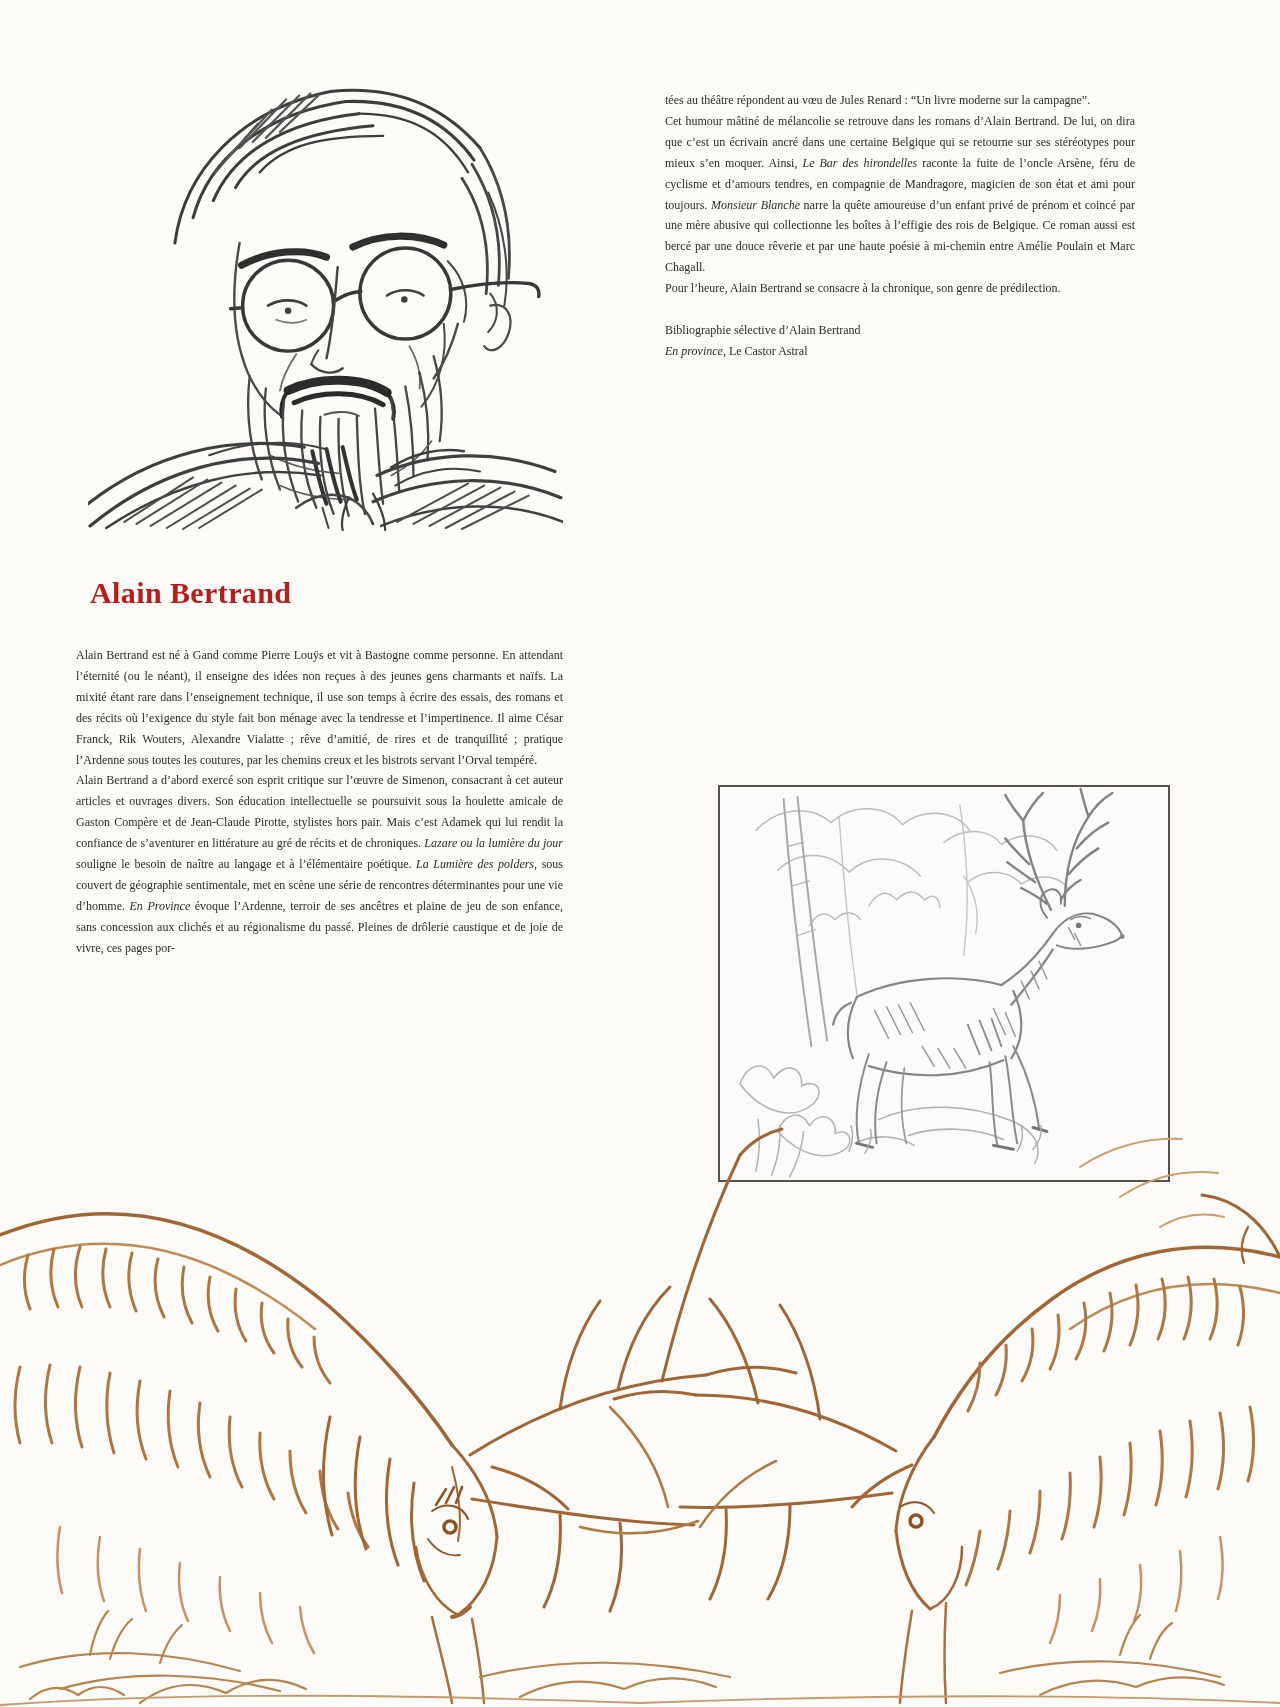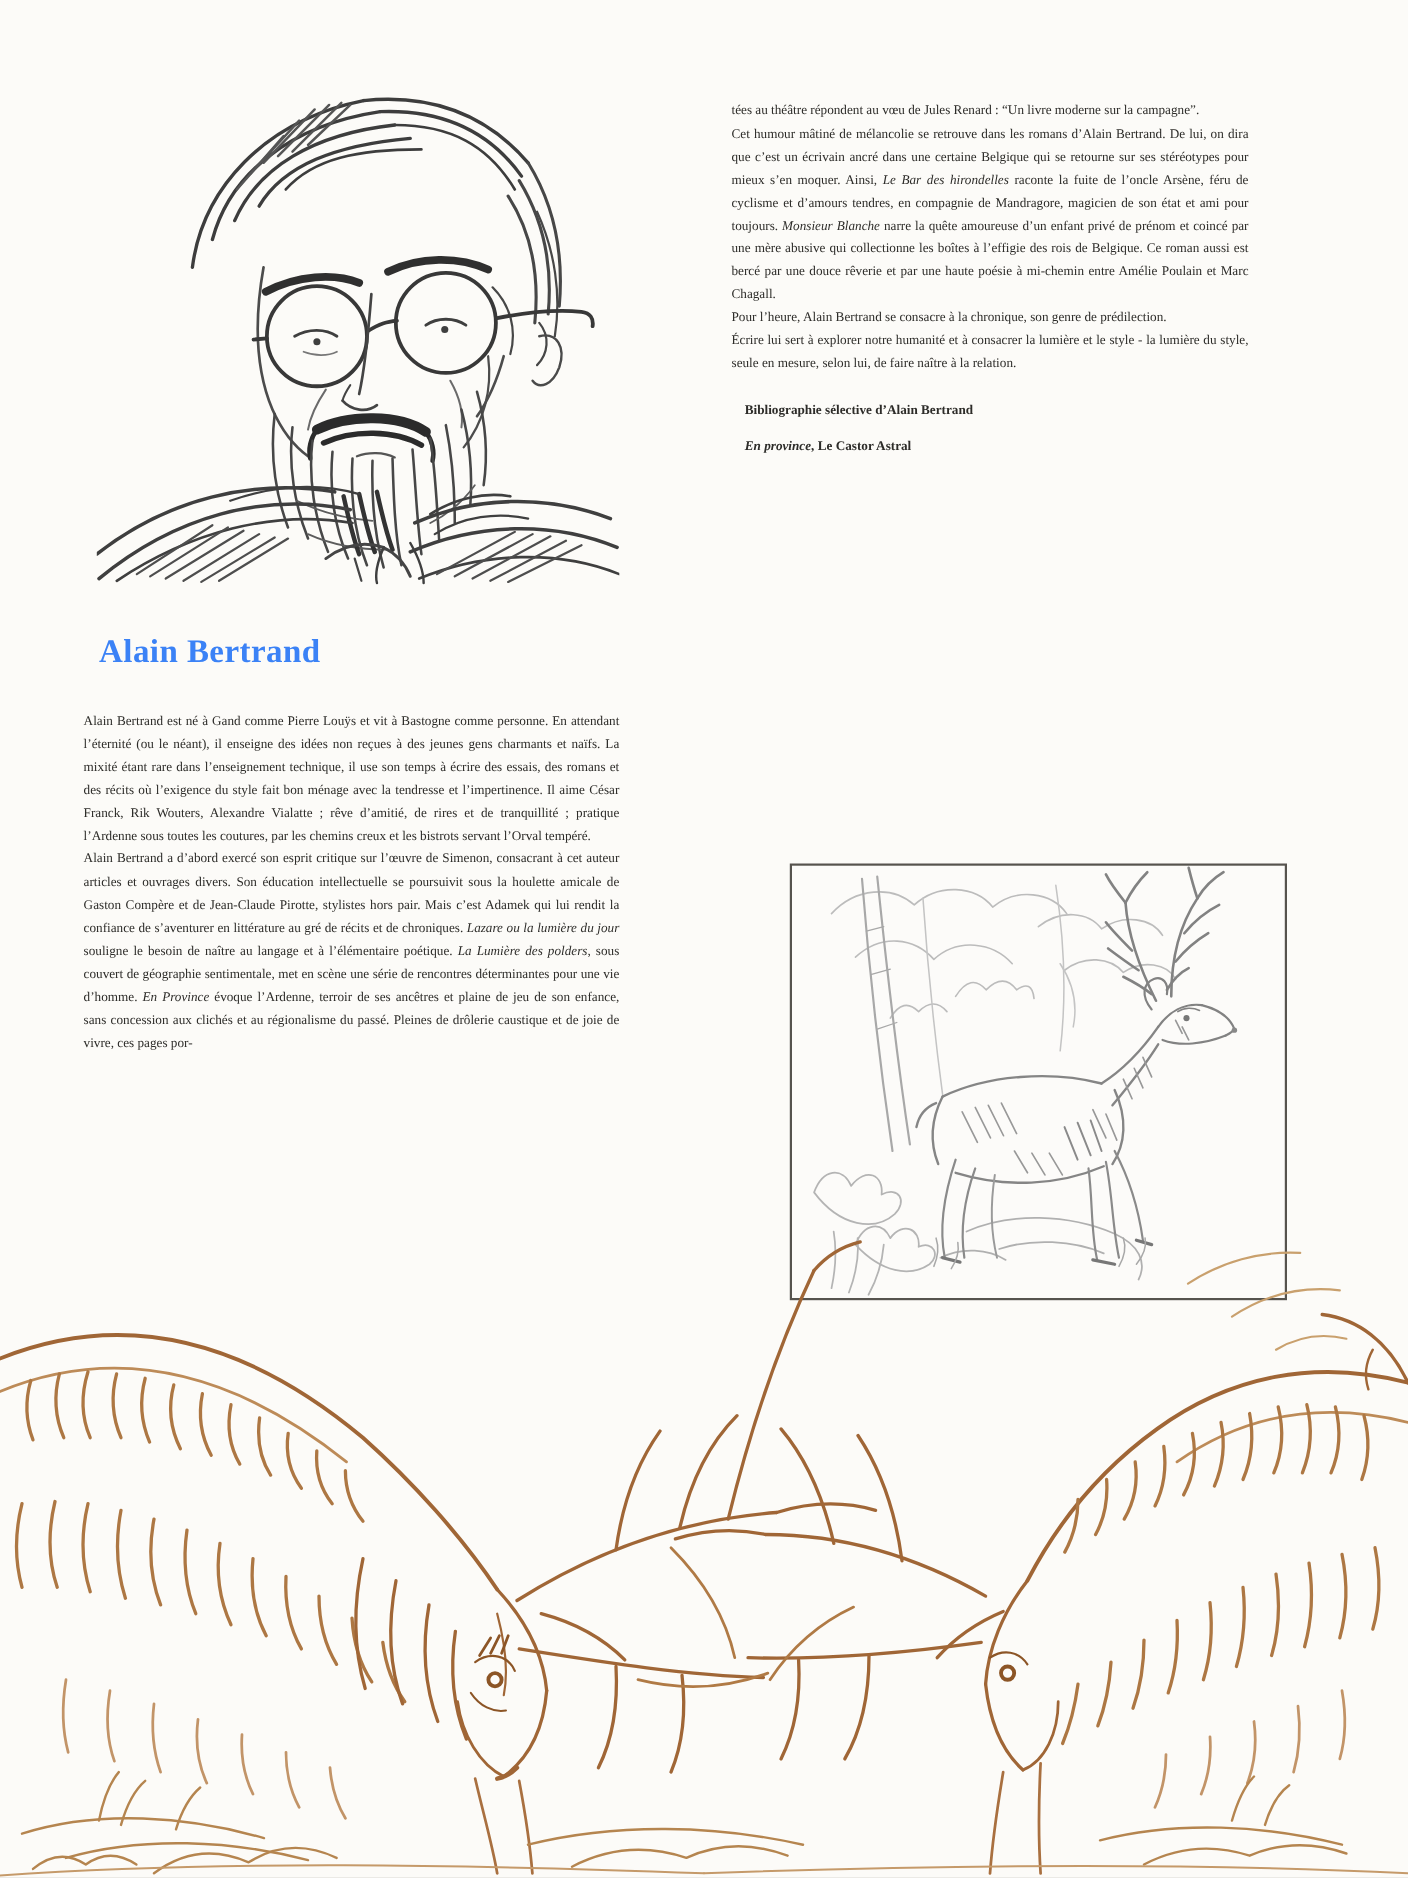--- a/index.html
+++ b/index.html
@@ -9,33 +9,33 @@
     margin:0 auto;
     background:#fcfbf8;
     overflow:hidden;
     font-family:"Liberation Serif","DejaVu Serif",serif;
     color:#2d2c29;
   }
   .portrait-fig{position:absolute;left:88px;top:50px;width:475px;height:482px;}
   .portrait-fig svg{width:100%;height:100%;}
   .page-title{
     position:absolute;left:90px;top:576px;
-    font-size:30px;font-weight:bold;letter-spacing:.4px;color:#3b82f6;
+    font-size:30px;font-weight:bold;letter-spacing:.4px;color:#b91c1c;
     margin:0;
   }
   .col{
     position:absolute;
     font-size:12px;line-height:20.9px;
     text-align:justify;
   }
   .col p{margin:0;}
   .col-left{left:76px;top:645px;width:487px;}
   .col-right{left:665px;top:90px;width:470px;}
   .biblio{margin-top:21px;text-align:left;}
-  .biblio p{margin:12px;font-weight:bold;}
+  .biblio p{margin:0;}
   .stag-frame{
     position:absolute;left:718px;top:785px;width:452px;height:397px;
     border:2px solid #56534e;box-sizing:border-box;background:#fcfbf9;
   }
   .stag-frame svg{width:100%;height:100%;display:block;}
   .bottom-fig{position:absolute;left:0;top:1107px;width:1280px;height:600px;}
   .bottom-fig svg{width:100%;height:100%;display:block;}
   i{font-style:italic;}
 </style>
 </head>
@@ -167,21 +167,20 @@
 
   <div class="col col-left">
     <p>Alain Bertrand est né à Gand comme Pierre Louÿs et vit à Bastogne comme personne. En attendant l’éternité (ou le néant), il enseigne des idées non reçues à des jeunes gens charmants et naïfs. La mixité étant rare dans l’enseignement technique, il use son temps à écrire des essais, des romans et des récits où l’exigence du style fait bon ménage avec la tendresse et l’impertinence. Il aime César Franck, Rik Wouters, Alexandre Vialatte ; rêve d’amitié, de rires et de tranquillité ; pratique l’Ardenne sous toutes les coutures, par les chemins creux et les bistrots servant l’Orval tempéré.</p>
     <p>Alain Bertrand a d’abord exercé son esprit critique sur l’œuvre de Simenon, consacrant à cet auteur articles et ouvrages divers. Son éducation intellectuelle se poursuivit sous la houlette amicale de Gaston Compère et de Jean-Claude Pirotte, stylistes hors pair. Mais c’est Adamek qui lui rendit la confiance de s’aventurer en littérature au gré de récits et de chroniques. <i>Lazare ou la lumière du jour</i> souligne le besoin de naître au langage et à l’élémentaire poétique. <i>La Lumière des polders</i>, sous couvert de géographie sentimentale, met en scène une série de rencontres déterminantes pour une vie d’homme. <i>En Province</i> évoque l’Ardenne, terroir de ses ancêtres et plaine de jeu de son enfance, sans concession aux clichés et au régionalisme du passé. Pleines de drôlerie caustique et de joie de vivre, ces pages por-</p>
   </div>
 
   <div class="col col-right">
     <p>tées au théâtre répondent au vœu de Jules Renard : “Un livre moderne sur la campagne”.</p>
     <p>Cet humour mâtiné de mélancolie se retrouve dans les romans d’Alain Bertrand. De lui, on dira que c’est un écrivain ancré dans une certaine Belgique qui se retourne sur ses stéréotypes pour mieux s’en moquer. Ainsi, <i>Le Bar des hirondelles</i> raconte la fuite de l’oncle Arsène, féru de cyclisme et d’amours tendres, en compagnie de Mandragore, magicien de son état et ami pour toujours. <i>Monsieur Blanche</i> narre la quête amoureuse d’un enfant privé de prénom et coincé par une mère abusive qui collectionne les boîtes à l’effigie des rois de Belgique. Ce roman aussi est bercé par une douce rêverie et par une haute poésie à mi-chemin entre Amélie Poulain et Marc Chagall.</p>
     <p>Pour l’heure, Alain Bertrand se consacre à la chronique, son genre de prédilection.</p>
-    <p>Écrire lui sert à explorer notre humanité et à consacrer la lumière et le style - la lumière du style, seule en mesure, selon lui, de faire naître à la relation.</p>
     <div class="biblio">
       <p>Bibliographie sélective d’Alain Bertrand</p>
       <p><i>En province</i>, Le Castor Astral</p>
     </div>
   </div>
 
   <figure class="stag-frame" style="margin:0">
     <svg viewBox="0 0 452 397" fill="none" stroke-linecap="round" stroke-linejoin="round">
       <g stroke="#bcbcbc" stroke-width="1.5">
         <path d="M36,44 C58,20 92,18 112,36 C134,16 168,18 184,38 C206,20 238,24 252,44"></path>

